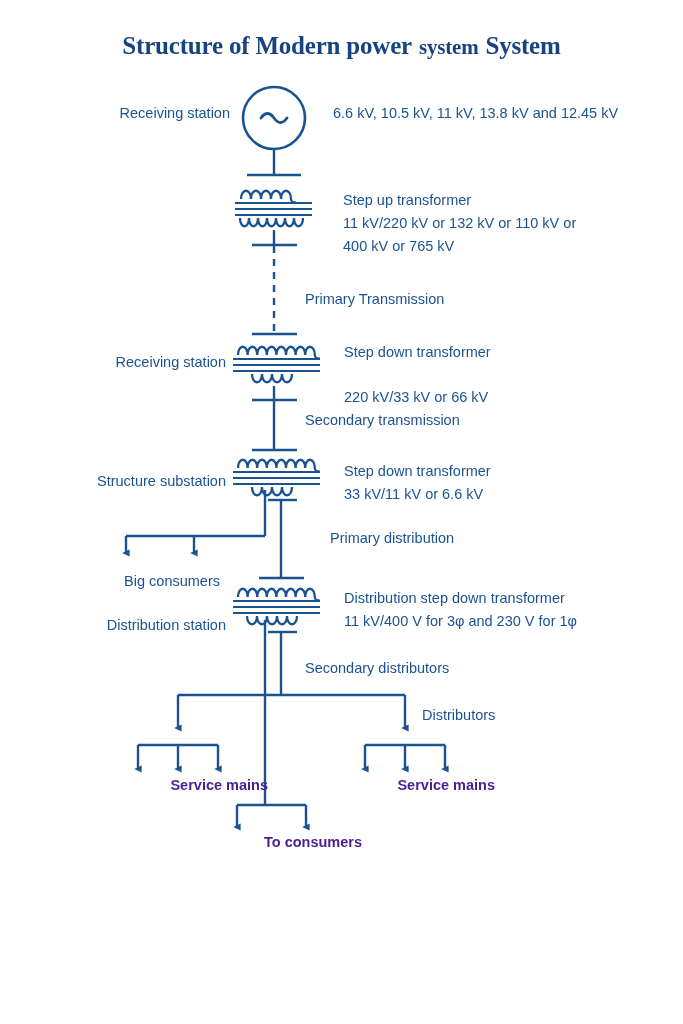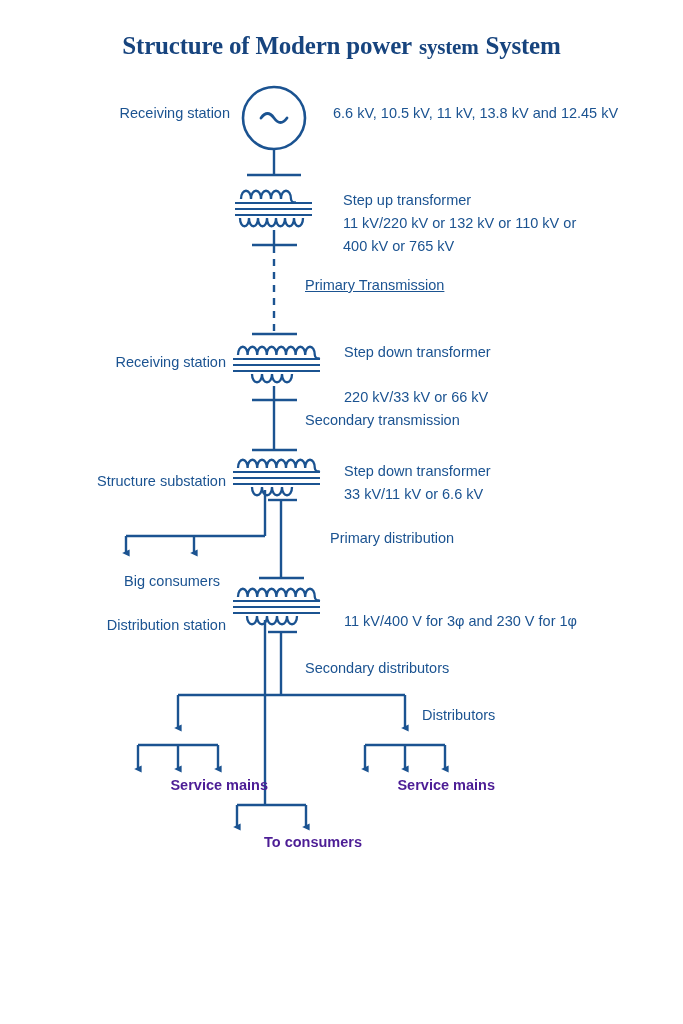--- a/index.html
+++ b/index.html
@@ -233,37 +233,38 @@
     </g>
   </svg>
 
   <div class="lbl right" style="left:20px; top:103px; width:210px;">Receiving station</div>
   <div class="lbl" style="left:333px; top:103px;">6.6 kV, 10.5 kV, 11 kV, 13.8 kV and 12.45 kV</div>
 
   <div class="lbl" style="left:343px; top:190px;">Step up transformer</div>
   <div class="lbl" style="left:343px; top:213px;">11 kV/220 kV  or  132 kV or 110 kV or</div>
   <div class="lbl" style="left:343px; top:236px;">400 kV or 765 kV</div>
 
-  <div class="lbl" style="left:305px; top:275px;text-decoration:underline;">Primary Transmission</div>
+  <div class="lbl" style="left:305px; top:289px;">Primary Transmission</div>
 
   <div class="lbl right" style="left:20px; top:352px; width:206px;">Receiving station</div>
   <div class="lbl" style="left:344px; top:342px;">Step down transformer</div>
   <div class="lbl" style="left:344px; top:387px;">220 kV/33 kV or 66 kV</div>
 
   <div class="lbl" style="left:305px; top:410px;">Secondary transmission</div>
 
   <div class="lbl right" style="left:10px; top:471px; width:216px;">Structure substation</div>
   <div class="lbl" style="left:344px; top:461px;">Step down transformer</div>
   <div class="lbl" style="left:344px; top:484px;">33 kV/11 kV or 6.6 kV</div>
 
   <div class="lbl" style="left:330px; top:528px;">Primary distribution</div>
 
   <div class="lbl center" style="left:30px; top:571px; width:190px;">Big consumers</div>
 
   <div class="lbl right" style="left:25px; top:615px; width:201px;">Distribution station</div>
+  <div class="lbl" style="left:344px; top:588px;">Distribution step down transformer</div>
   <div class="lbl" style="left:344px; top:611px;">11 kV/400 V for 3φ and 230 V for 1φ</div>
 
   <div class="lbl" style="left:305px; top:658px;">Secondary distributors</div>
 
   <div class="lbl" style="left:422px; top:705px;">Distributors</div>
 
   <div class="lbl bold center" style="left:88px; top:775px; width:180px;">Service mains</div>
 
   <div class="lbl bold center" style="left:315px; top:775px; width:180px;">Service mains</div>
 

